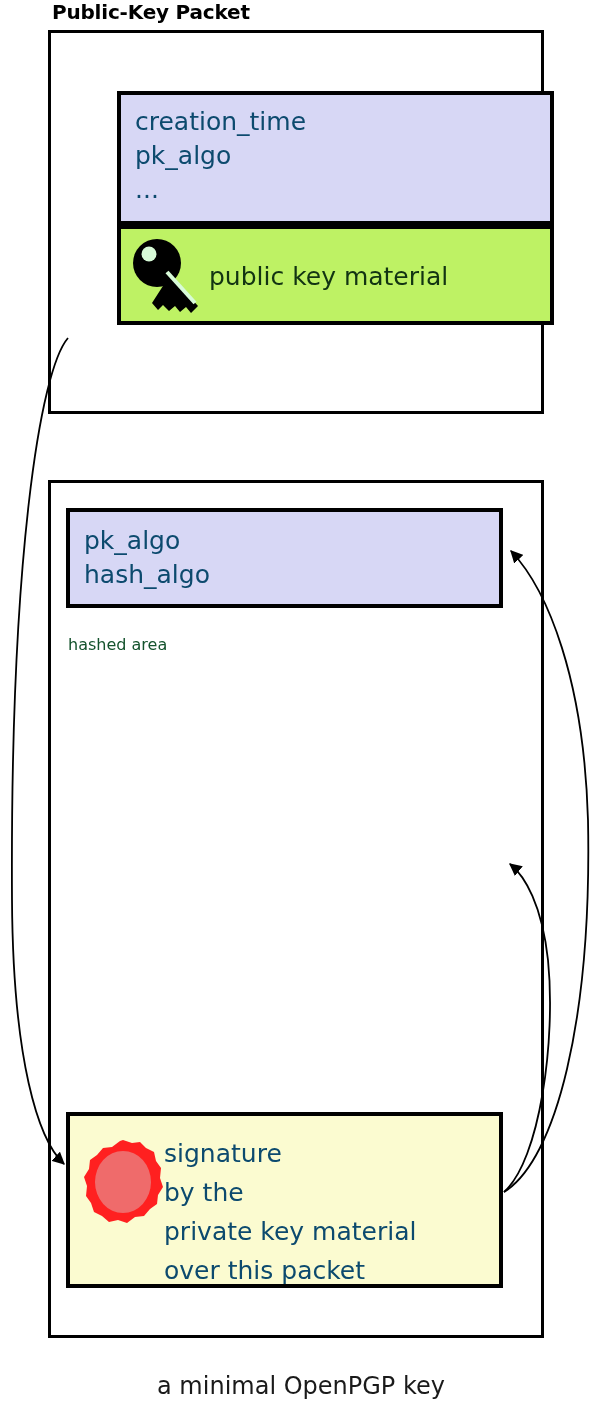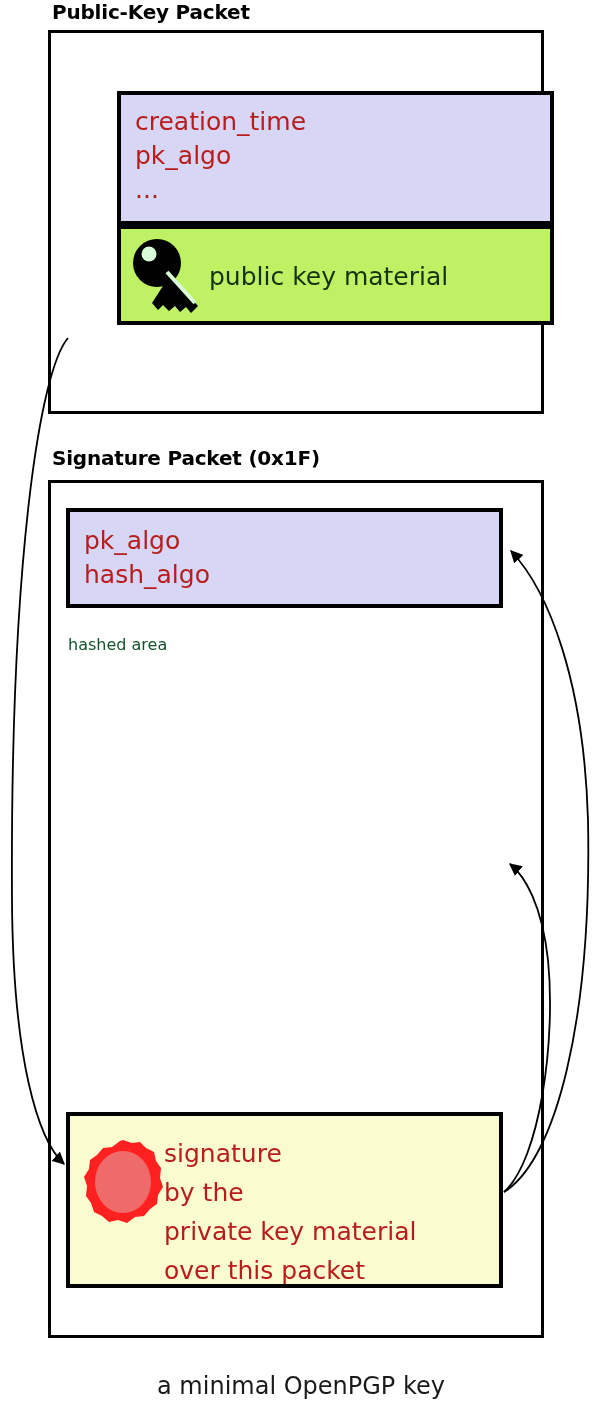--- a/index.html
+++ b/index.html
@@ -42,21 +42,21 @@
   #frame-sig    { left: 48px; top: 480px; width: 496px; height: 858px; }
 
   
   .field-box {
     position: absolute;
     box-sizing: border-box;
     border: 4px solid #000000;
   }
   .field-box .label {
     position: absolute;
-    color: #b91c1c;
+    color: #0c4a6e;
     font-size: 25px;
     line-height: 34px;
     white-space: pre;
   }
 
   #box-pk-meta {
     left: 66px; top: 58px; width: 437px; height: 134px;
     background: #d7d7f5;
   }
   #box-pk-meta .label { left: 14px; top: 10px; }
@@ -174,21 +174,20 @@
           <circle cx="26" cy="26" r="24"></circle>
           <circle cx="18" cy="17" r="7.5" fill="#d8fbd8"></circle>
           <path d="M39 38 L67 69 L60 76 L55 70 L49 75 L44 69 L38 74 L32 68 L27 73 L21 66 Z"></path>
           <path d="M36 35 L64 66" stroke="#d8fbd8" stroke-width="4" fill="none"></path>
         </g>
       </svg>
       <div class="label">public key material</div>
     </div>
   </div>
 
-  <div class="pkt-title" id="title-sig">Signature Packet (0x1F)</div>
 
   <div class="packet-frame" id="frame-sig">
   </div>
 
   <div class="field-box" id="box-sig-meta">
     <div class="label">pk_algo
 hash_algo</div>
   </div>
 
   <div id="hashed-area-label">hashed area</div>

